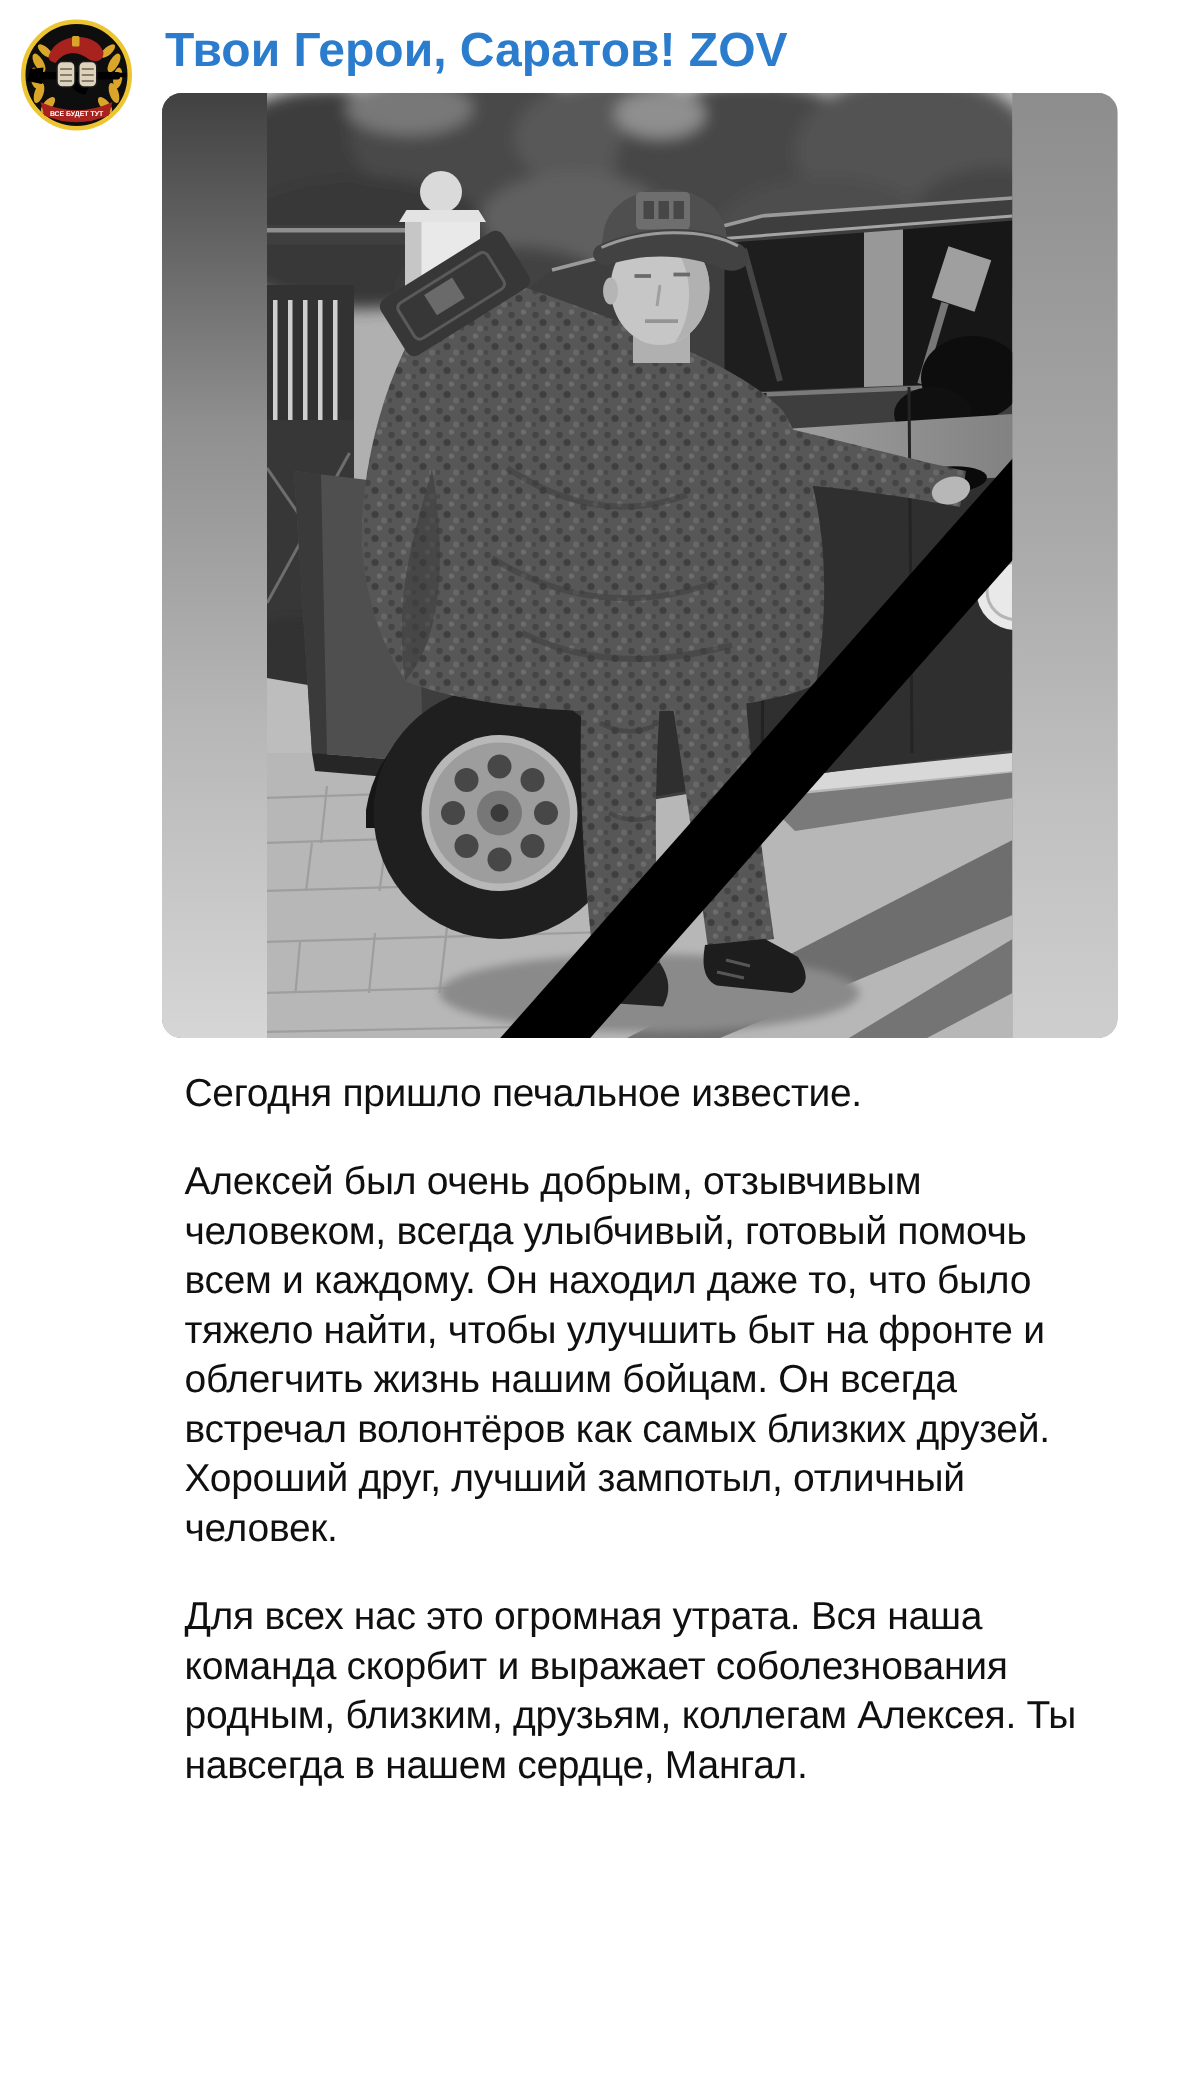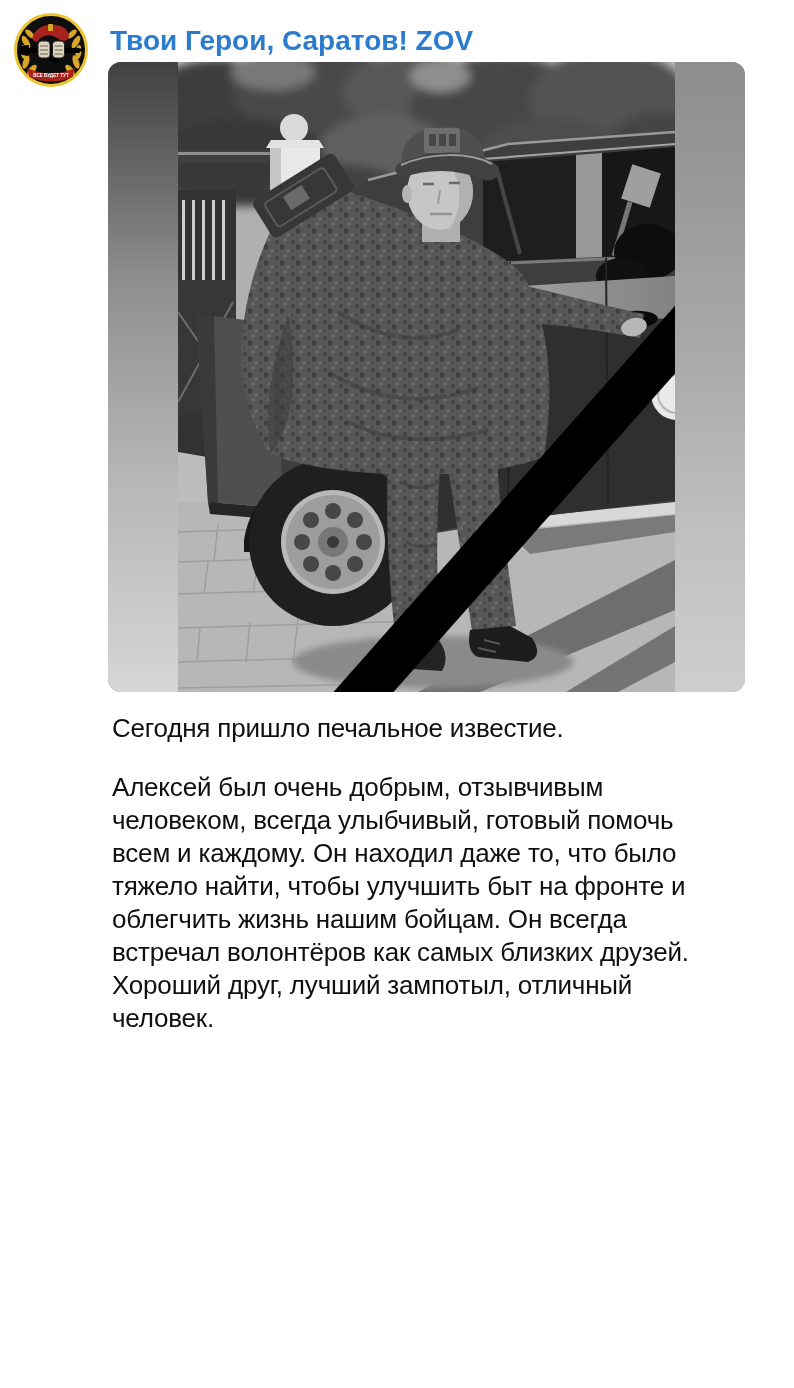--- a/index.html
+++ b/index.html
@@ -7,40 +7,40 @@
     width:794px;height:1388px;position:relative;overflow:hidden;
     background:#ffffff;
     font-family:"Liberation Sans", sans-serif;
   }
   .header{position:absolute;left:0;top:0;width:794px;height:62px;}
   .avatar{
     position:absolute;left:13px;top:12px;width:76px;height:76px;
     border-radius:50%;cursor:pointer;
   }
   .channel-title{
-    position:absolute;left:110px;top:25px;
-    font-size:28px;font-weight:700;color:#2b7ccc;
+    position:absolute;left:110px;top:15px;
+    font-size:32px;font-weight:700;color:#2b7ccc;
     white-space:nowrap;cursor:pointer;
   }
   .photo-wrap{
     position:absolute;left:108px;top:62px;width:637px;height:630px;
     border-radius:13px;overflow:hidden;display:flex;cursor:pointer;
     background:#9a9a9a;
   }
   .strip-left{
     width:70px;height:630px;flex:0 0 auto;
     background:linear-gradient(180deg,#414141 0%,#8f8f8f 35%,#b5b5b5 65%,#d6d6d6 100%);
   }
   .strip-right{
     width:70px;height:630px;flex:0 0 auto;
     background:linear-gradient(180deg,#8d8d8d 0%,#a8a8a8 45%,#c0c0c0 75%,#cecece 100%);
   }
   .scene{width:497px;height:630px;flex:0 0 auto;display:block;}
   .post-text{
-    position:absolute;left:112px;top:712px;width:648px;
+    position:absolute;left:123px;top:712px;width:648px;
     font-size:26px;line-height:33px;color:#101010;letter-spacing:-0.2px;
   }
   .para{white-space:pre-line;margin:0 0 26px 0;}
   .para:last-child{margin-bottom:0;}
 </style>
 </head>
 <body>
 
 <div class="header">
 
@@ -280,13 +280,17 @@
 <div class="post-text">
   <p class="para">Сегодня пришло печальное известие.</p>
   <p class="para">Алексей был очень добрым, отзывчивым
 человеком, всегда улыбчивый, готовый помочь
 всем и каждому. Он находил даже то, что было
 тяжело найти, чтобы улучшить быт на фронте и
 облегчить жизнь нашим бойцам. Он всегда
 встречал волонтёров как самых близких друзей.
 Хороший друг, лучший зампотыл, отличный
 человек.</p>
+  <p class="para">Для всех нас это огромная утрата. Вся наша
+команда скорбит и выражает соболезнования
+родным, близким, друзьям, коллегам Алексея. Ты
+навсегда в нашем сердце, Мангал.</p>
 </div>
 
 </body></html>

